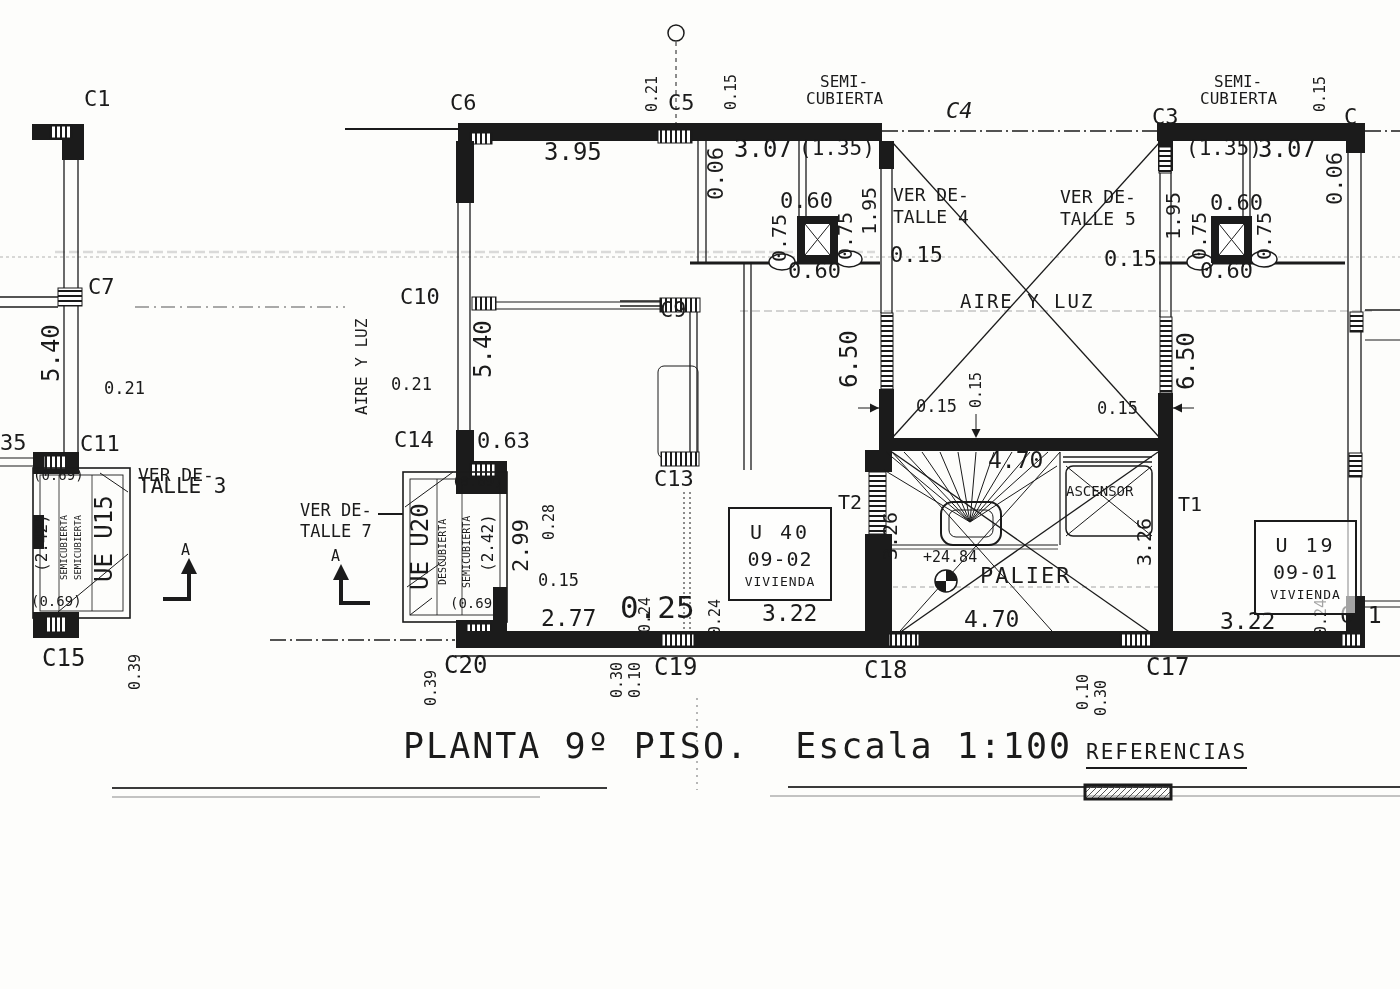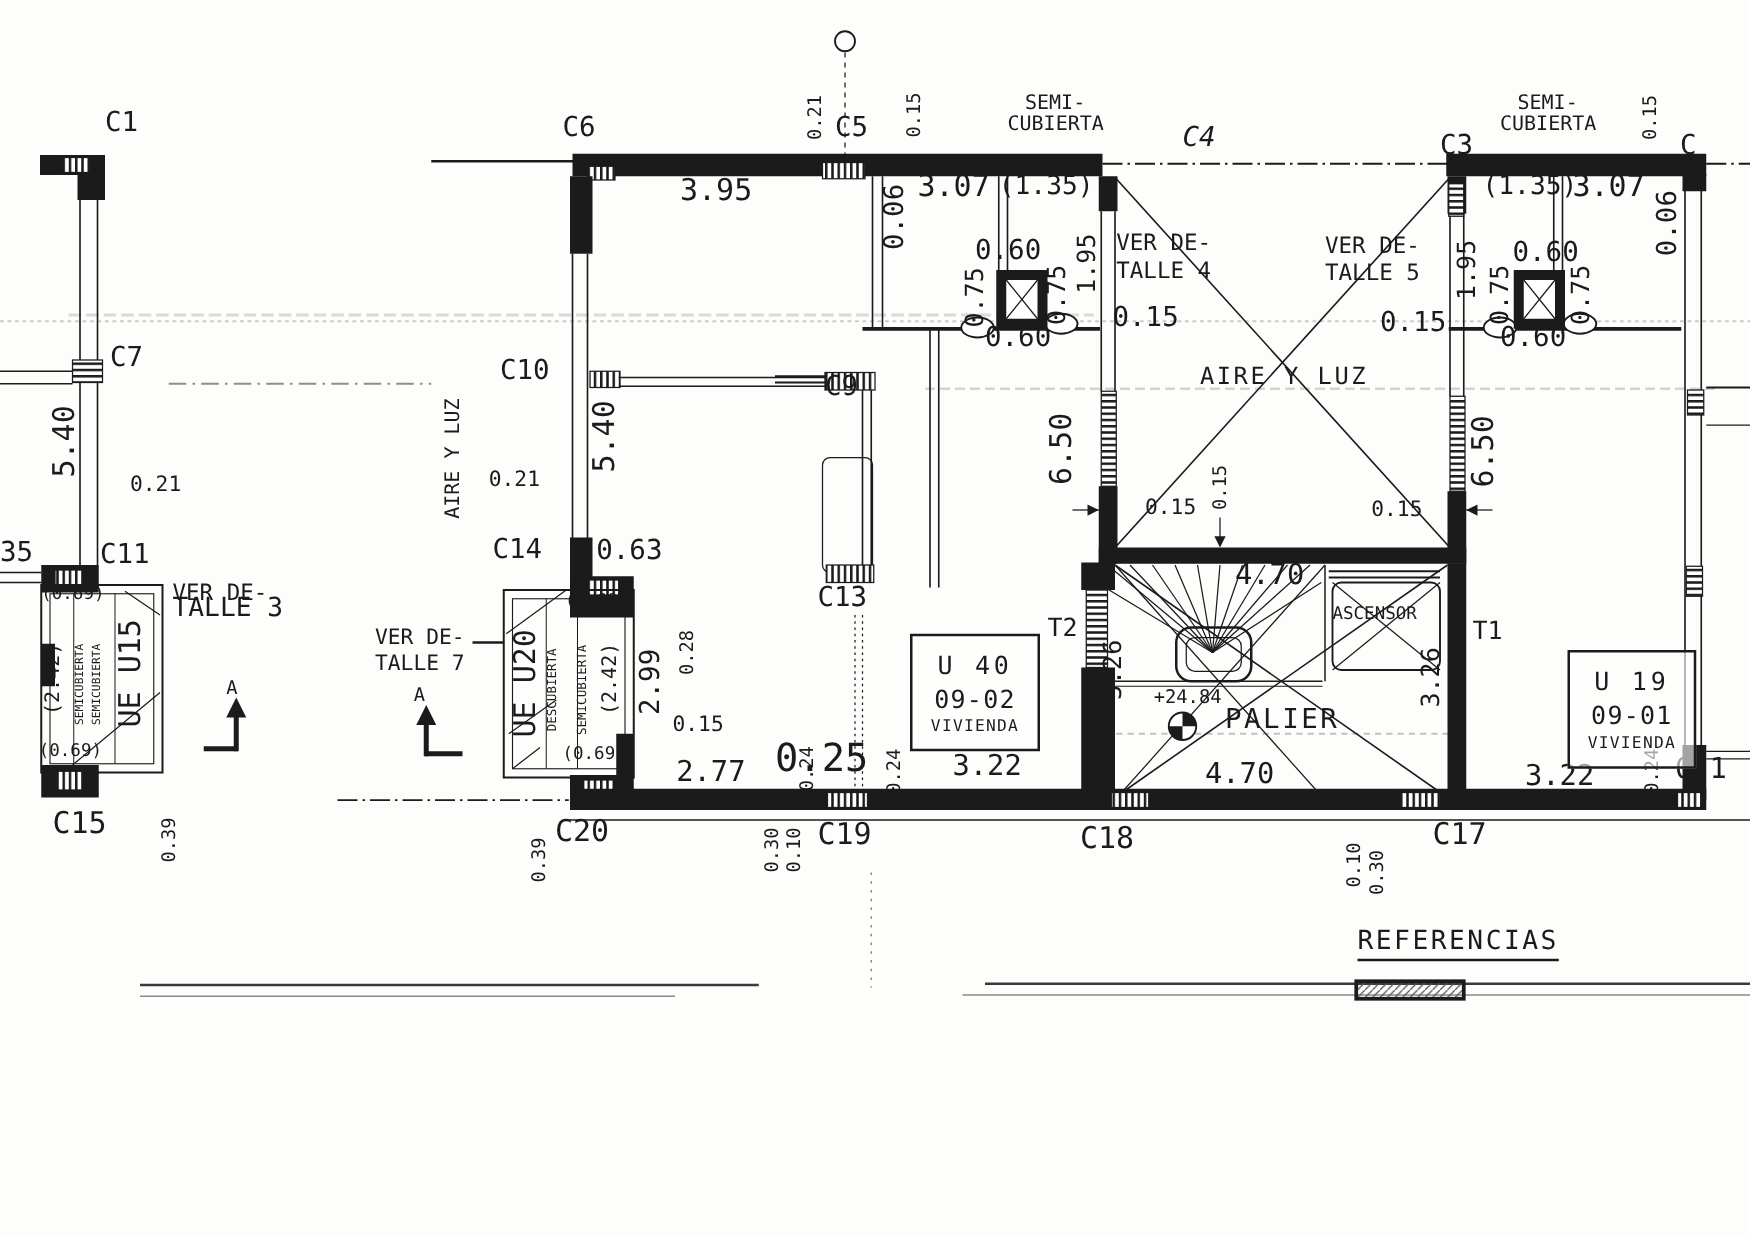--- a/index.html
+++ b/index.html
@@ -341,14 +341,15 @@
     <span class="ub-l1">U 40</span>
     <span class="ub-l2">09-02</span>
     <span class="ub-l3">VIVIENDA</span>
   </div>
   <div class="unit-box" style="left:1218px;top:520px;width:99px;height:91px;margin-left:36px;">
     <span class="ub-l1">U 19</span>
     <span class="ub-l2">09-01</span>
     <span class="ub-l3">VIVIENDA</span>
   </div>
 
+  <div class="title">PLANTA 9º PISO.  Escala 1:100</div>
   <div class="refs">REFERENCIAS</div>
 </div>
 
 </body></html>

